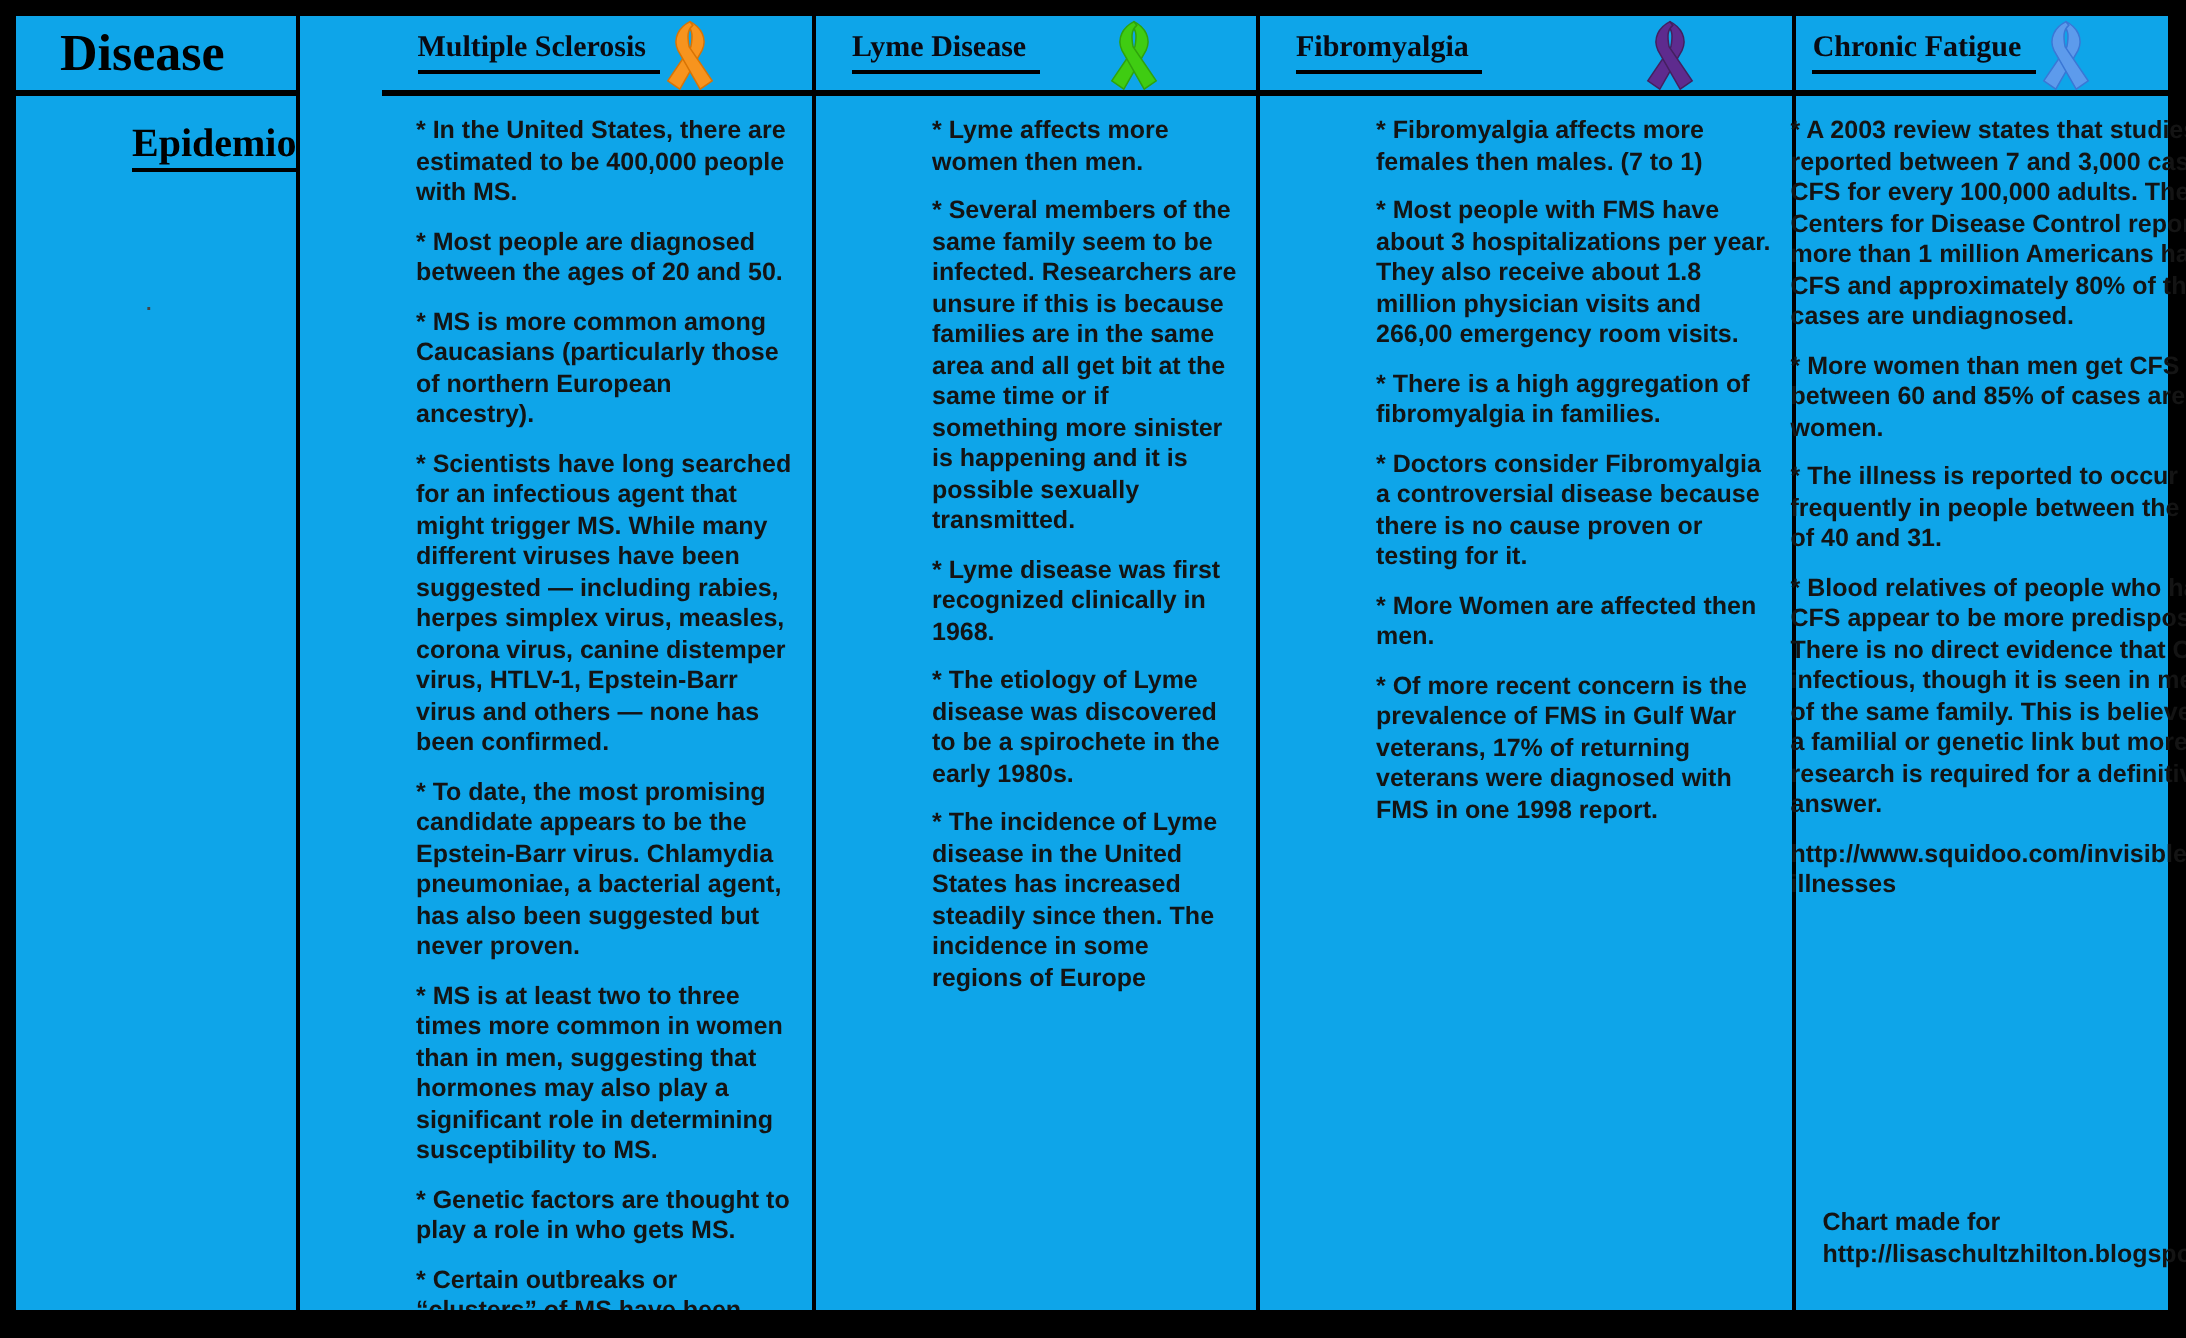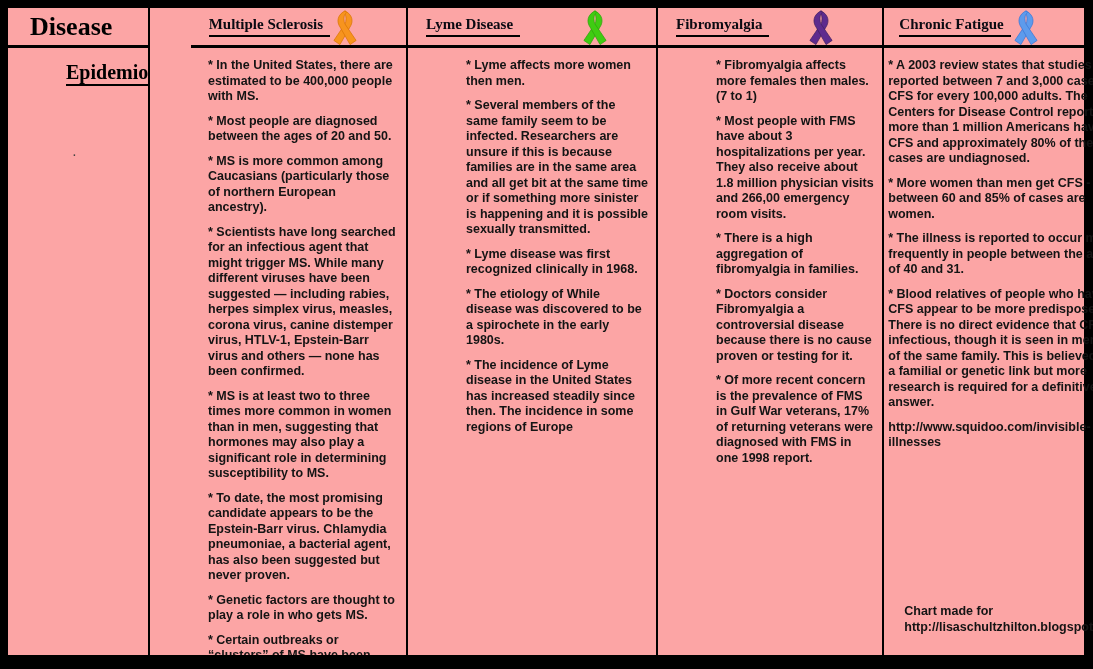--- a/index.html
+++ b/index.html
@@ -1,19 +1,19 @@
 <!DOCTYPE html>
 <html><head>
 <meta charset="utf-8">
 <style>
   html,body{margin:0;padding:0;background:#000;width:1093px;height:669px;overflow:hidden;}
-  .frame{position:absolute;left:8px;top:8px;right:9px;bottom:14px;background:#fca5a5;display:flex;box-sizing:border-box;}
+  .frame{position:absolute;left:8px;top:8px;right:9px;bottom:14px;background:#0ea5e9;display:flex;box-sizing:border-box;}
   .col{display:flex;flex-direction:column;border-right:2px solid #000;box-sizing:border-box;min-width:0;}
   .col:last-child{border-right:none;align-items:center;}
-  .c0{width:142px;} .c1{width:258px;align-items:flex-end;} .c2{width:250px;} .c3{width:226px;} .c4{flex:1;}
+  .c0{width:142px;} .c1{width:258px;align-items:flex-end;} .c2{width:222px;} .c3{width:268px;} .c4{flex:1;}
   .hcell{height:40px;flex:0 0 40px;border-bottom:3px solid #000;display:flex;align-items:center;box-sizing:border-box;}
   .corner{padding-left:22px;font:bold 26px/1 "Liberation Serif", serif;color:#000;}
   .dhead{justify-content:space-between;padding:0 46px 0 18px;}
   .dtitle{font:bold 15px/1.1 "Liberation Serif", serif;color:#0a0a12;border-bottom:2px solid #000;padding:0 7px 2px 0;white-space:nowrap;}
   .ribbon{flex:0 0 auto;margin-top:1px;}
   .bcell{flex:1;padding:10px 8px 4px 10px;display:flex;flex-direction:column;overflow:hidden;position:relative;margin-left:48px;}
   .rowlabel{font:bold 20px/1.2 "Liberation Serif", serif;color:#000;border-bottom:2px solid #000;align-self:flex-start;padding:0 4px 0 0;margin:2px 0 0 0;}
   .para{margin:0 0 9px 0;font:bold 12.5px/15.5px "Liberation Sans", sans-serif;color:#141414;overflow-wrap:break-word;word-break:break-word;}
   .url{margin-top:2px;}
   .stray{position:absolute;left:17px;top:100px;font:bold 10px/10px "Liberation Sans", sans-serif;color:#444;}
@@ -42,61 +42,62 @@
         <path d="M16 2 C 22 5, 25.5 11, 22.5 17.5 L 10.5 38.5 L 4 34 L 16.5 15.5 C 17.5 10, 17.5 6.5, 14.5 4 Z" fill="#F7941E" stroke="#D97404" stroke-width="0.8"></path>
         <path d="M16 2 C 10 5, 6.5 11, 9.5 17.5 L 21.5 38.5 L 28 34 L 15.5 15.5 C 14.5 10, 14.5 6.5, 17.5 4 Z" fill="#F7941E" stroke="#D97404" stroke-width="0.8"></path>
       </svg>
     </div>
     <div class="bcell">
       <div>
           <p class="para">* In the United States, there are estimated to be 400,000 people with MS.</p>
           <p class="para">* Most people are diagnosed between the ages of 20 and 50.</p>
           <p class="para">* MS is more common among Caucasians (particularly those of northern European ancestry).</p>
           <p class="para">* Scientists have long searched for an infectious agent that might trigger MS. While many different viruses have been suggested — including rabies, herpes simplex virus, measles, corona virus, canine distemper virus, HTLV-1, Epstein-Barr virus and others — none has been confirmed.</p>
+          <p class="para">* To date, the most promising candidate appears to be the Epstein-Barr virus. Chlamydia pneumoniae, a bacterial agent, has also been suggested but never proven.</p>
           <p class="para">* MS is at least two to three times more common in women than in men, suggesting that hormones may also play a significant role in determining susceptibility to MS.</p>
-          <p class="para">* To date, the most promising candidate appears to be the Epstein-Barr virus. Chlamydia pneumoniae, a bacterial agent, has also been suggested but never proven.</p>
           <p class="para">* Genetic factors are thought to play a role in who gets MS.</p>
           <p class="para">* Certain outbreaks or “clusters” of MS have been identified, but the cause and significance of these outbreaks are not known.</p>
         </div>
     </div>
   </div>
 
   <div class="col c2">
     <div class="hcell dhead">
       <span class="dtitle">Lyme Disease</span>
       <svg class="ribbon" viewBox="0 0 32 40" width="30" height="37">
         <path d="M16 2 C 22 5, 25.5 11, 22.5 17.5 L 10.5 38.5 L 4 34 L 16.5 15.5 C 17.5 10, 17.5 6.5, 14.5 4 Z" fill="#3FCC12" stroke="#2EA30C" stroke-width="0.8"></path>
         <path d="M16 2 C 10 5, 6.5 11, 9.5 17.5 L 21.5 38.5 L 28 34 L 15.5 15.5 C 14.5 10, 14.5 6.5, 17.5 4 Z" fill="#3FCC12" stroke="#2EA30C" stroke-width="0.8"></path>
       </svg>
     </div>
     <div class="bcell">
       <div>
           <p class="para">* Lyme affects more women then men.</p>
           <p class="para">* Several members of the same family seem to be infected. Researchers are unsure if this is because families are in the same area and all get bit at the same time or if something more sinister is happening and it is possible sexually transmitted.</p>
           <p class="para">* Lyme disease was first recognized clinically in 1968.</p>
-          <p class="para">* The etiology of While disease was discovered to be a spirochete in the early 1980s.</p>
+          <p class="para">* The etiology of Lyme disease was discovered to be a spirochete in the early 1980s.</p>
           <p class="para">* The incidence of Lyme disease in the United States has increased steadily since then. The incidence in some regions of Europe</p>
         </div>
     </div>
   </div>
 
   <div class="col c3">
     <div class="hcell dhead">
       <span class="dtitle">Fibromyalgia</span>
       <svg class="ribbon" viewBox="0 0 32 40" width="30" height="37">
         <path d="M16 2 C 22 5, 25.5 11, 22.5 17.5 L 10.5 38.5 L 4 34 L 16.5 15.5 C 17.5 10, 17.5 6.5, 14.5 4 Z" fill="#5E2B8E" stroke="#44205F" stroke-width="0.8"></path>
         <path d="M16 2 C 10 5, 6.5 11, 9.5 17.5 L 21.5 38.5 L 28 34 L 15.5 15.5 C 14.5 10, 14.5 6.5, 17.5 4 Z" fill="#5E2B8E" stroke="#44205F" stroke-width="0.8"></path>
       </svg>
     </div>
     <div class="bcell">
       <div>
           <p class="para">* Fibromyalgia affects more females then males. (7 to 1)</p>
           <p class="para">* Most people with FMS have about 3 hospitalizations per year. They also receive about 1.8 million physician visits and 266,00 emergency room visits.</p>
           <p class="para">* There is a high aggregation of fibromyalgia in families.</p>
           <p class="para">* Doctors consider Fibromyalgia a controversial disease because there is no cause proven or testing for it.</p>
+          <p class="para">* More Women are affected then men.</p>
           <p class="para">* Of more recent concern is the prevalence of FMS in Gulf War veterans, 17% of returning veterans were diagnosed with FMS in one 1998 report.</p>
         </div>
     </div>
   </div>
 
   <div class="col c4">
     <div class="hcell dhead">
       <span class="dtitle">Chronic Fatigue</span>
       <svg class="ribbon" viewBox="0 0 32 40" width="30" height="37">
         <path d="M16 2 C 22 5, 25.5 11, 22.5 17.5 L 10.5 38.5 L 4 34 L 16.5 15.5 C 17.5 10, 17.5 6.5, 14.5 4 Z" fill="#5D9BEC" stroke="#3A77D6" stroke-width="0.8"></path>

